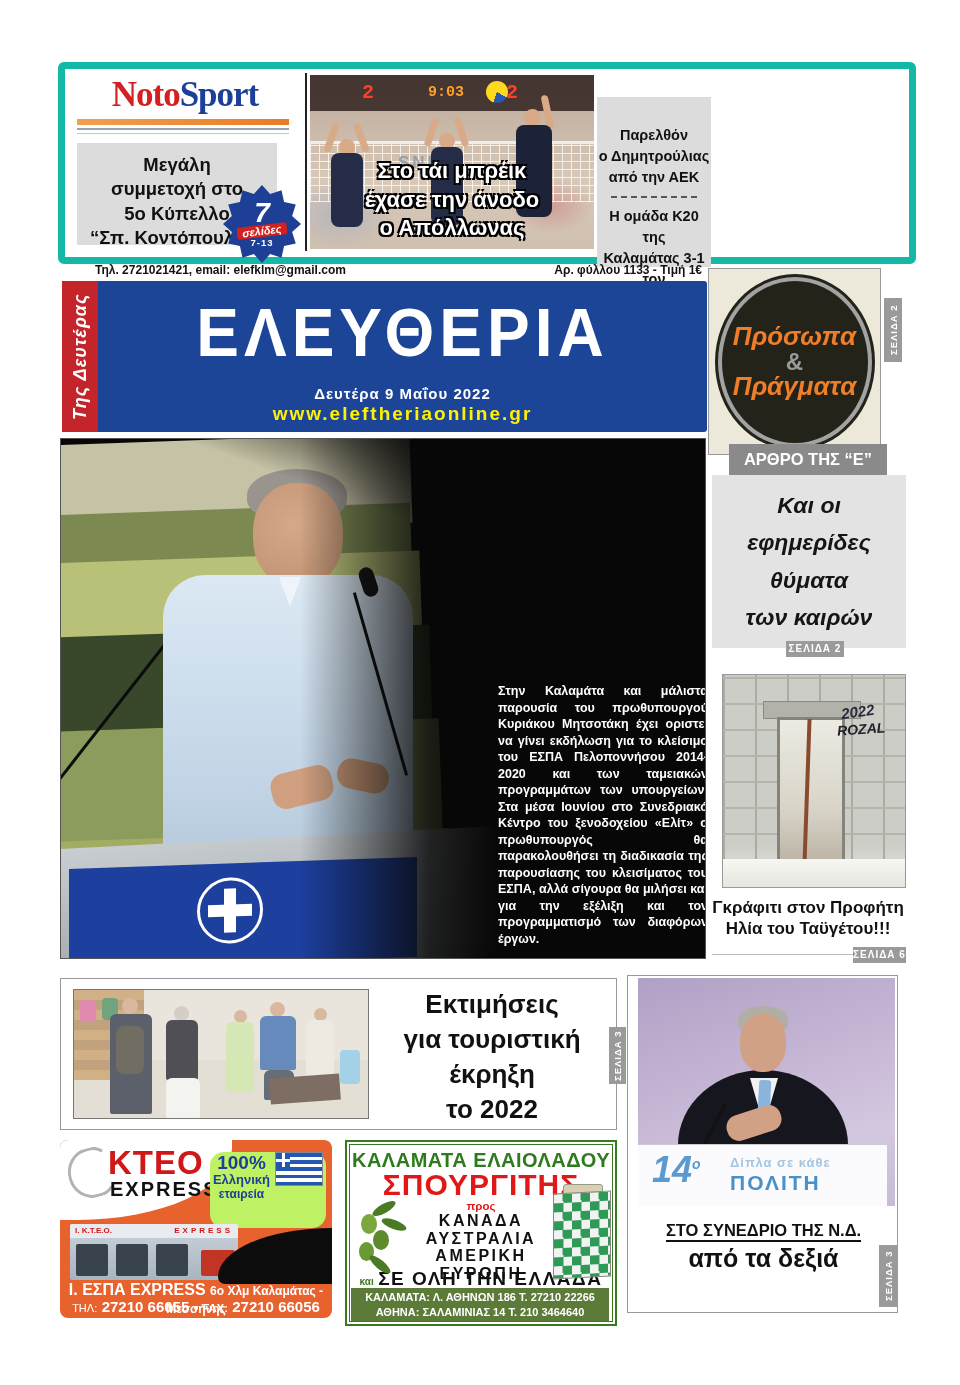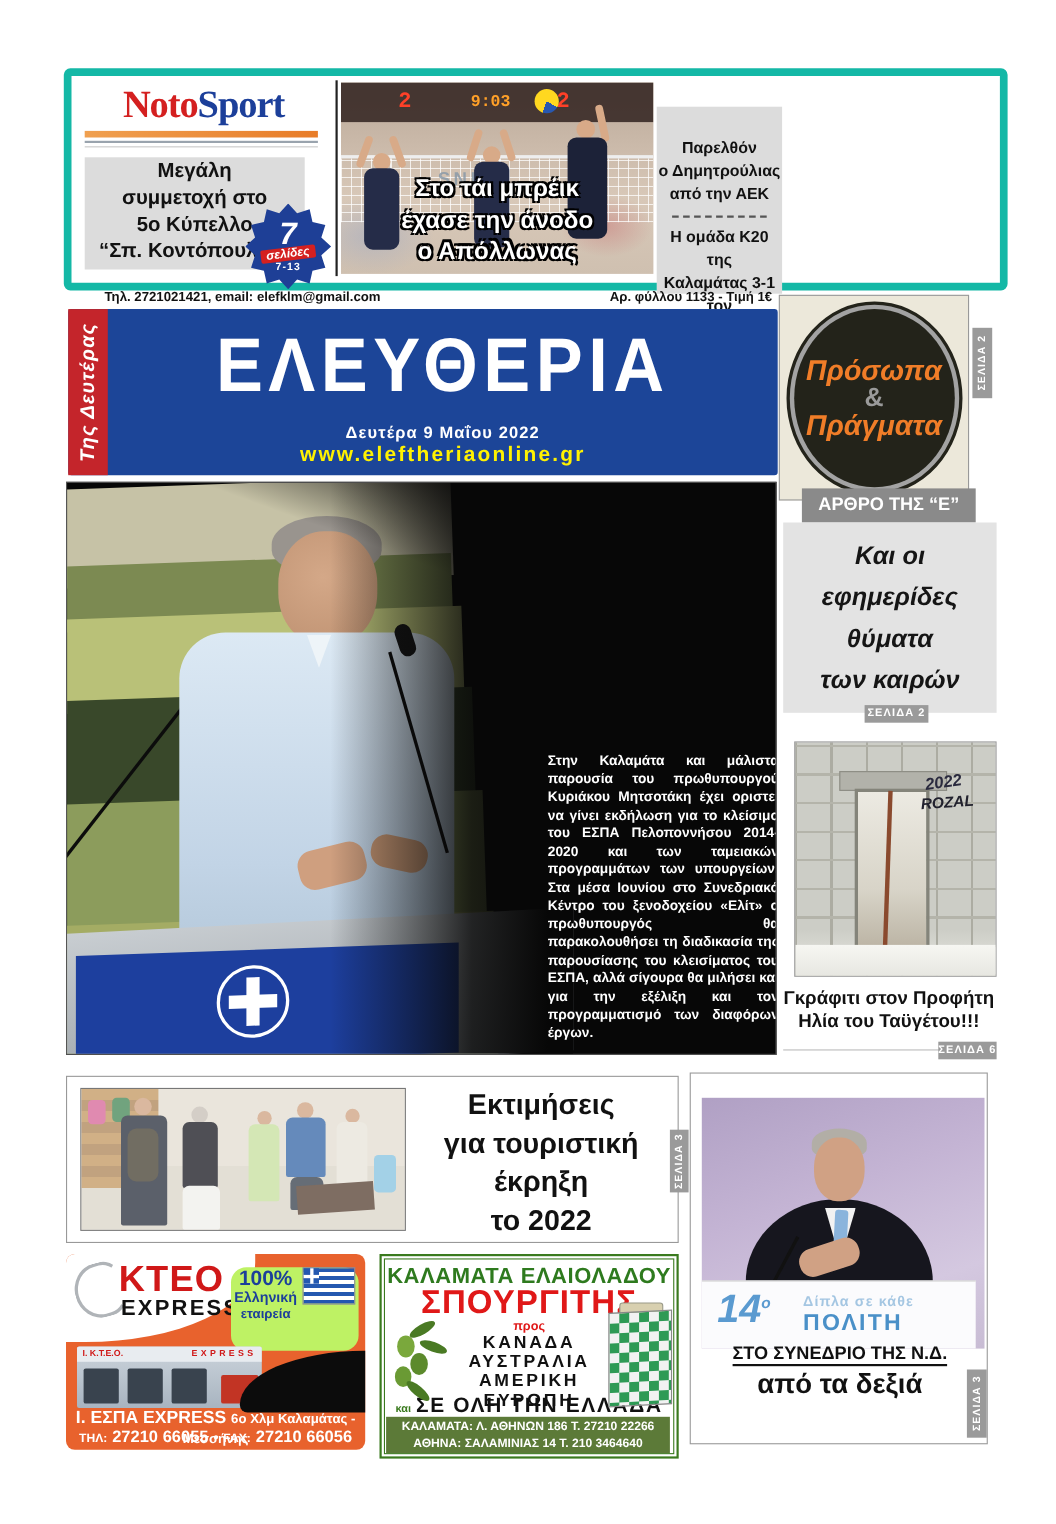--- a/index.html
+++ b/index.html
@@ -4,21 +4,21 @@
 <style>
   html,body{margin:0;padding:0;background:#fff;}
   #page{position:relative;width:960px;height:1385px;background:#fff;font-family:"Liberation Sans",sans-serif;overflow:hidden;}
   .abs{position:absolute;}
   
   #top-strip{left:58px;top:62px;width:844px;height:188px;border:7px solid #14b8a6;border-radius:6px;background:#fff;}
   .ns-logo{left:10px;top:6px;width:220px;text-align:center;font-family:"Liberation Serif",serif;font-weight:700;font-size:35px;letter-spacing:-1px;}
   .ns-bar1{left:12px;top:50px;width:212px;height:6px;background:linear-gradient(90deg,#f0a050,#e87c28);}
   .ns-bar2{left:12px;top:59px;width:212px;height:2px;background:#9aa4ae;}
   .ns-bar3{left:12px;top:64px;width:212px;height:1px;background:#c8c8c8;}
-  .ns-gray{left:12px;top:74px;width:200px;height:102px;background:#dcdcdc;font-weight:800;font-size:18.5px;line-height:1.32;color:#111;text-align:center;padding-top:0;box-sizing:border-box;}
+  .ns-gray{left:12px;top:74px;width:200px;height:102px;background:#dcdcdc;font-weight:800;font-size:18.5px;line-height:1.32;color:#111;text-align:center;padding-top:10px;box-sizing:border-box;}
   .badge{left:158px;top:116px;width:78px;height:78px;background:#1e3f96;color:#fff;z-index:6;display:flex;flex-direction:column;align-items:center;justify-content:center;
     clip-path:polygon(100% 50%,88.6% 60.4%,93.3% 75%,78.3% 78.3%,75% 93.3%,60.4% 88.6%,50% 100%,39.6% 88.6%,25% 93.3%,21.7% 78.3%,6.7% 75%,11.4% 60.4%,0% 50%,11.4% 39.6%,6.7% 25%,21.7% 21.7%,25% 6.7%,39.6% 11.4%,50% 0%,60.4% 11.4%,75% 6.7%,78.3% 21.7%,93.3% 25%,88.6% 39.6%);}
   .badge .b7{font-size:28px;font-weight:900;font-style:italic;line-height:.9;}
   .badge .bsel{font-size:11px;font-weight:800;font-style:italic;background:#d42020;padding:0 5px;transform:rotate(-7deg);border-radius:2px;}
   .badge .bp{font-size:9.5px;font-weight:900;letter-spacing:1px;}
   .vdiv{left:240px;top:4px;width:2px;height:178px;background:#222;}
   
   #vb{left:245px;top:6px;width:284px;height:174px;overflow:hidden;background:
       radial-gradient(60px 40px at 85% 75%,rgba(200,120,120,.5),transparent 70%),
       radial-gradient(80px 50px at 10% 80%,rgba(140,160,200,.4),transparent 70%),
@@ -112,21 +112,21 @@
   .oil-pros{left:0;top:58px;width:100%;text-align:center;font-weight:700;font-size:11.5px;color:#e01818;}
   .oil-dest{left:0;top:70px;width:100%;text-align:center;font-weight:900;font-size:16px;letter-spacing:2.5px;line-height:1.1;color:#111;}
   .oil-greece{left:0;top:126px;width:100%;text-align:center;color:#111;}
   .oil-bar{left:4px;top:146px;width:258px;height:33px;background:#5c7a38;color:#fff;font-weight:800;font-size:11px;line-height:15px;text-align:center;padding-top:2px;box-sizing:border-box;}
   .olive{position:absolute;border-radius:50%;}
   .leaf{position:absolute;width:26px;height:9px;border-radius:50%;background:#4a7a24;}
   .tin{left:206px;top:50px;width:56px;height:84px;background:repeating-conic-gradient(#2e9a55 0% 25%,#f2f2f2 0% 50%) 0 0/18px 18px;border:1px solid #888;transform:skewY(-3deg);}
   .tincap{left:216px;top:42px;width:38px;height:10px;background:#d8d0b0;border:1px solid #998;border-radius:3px;}
   
   #samaras{left:627px;top:975px;width:271px;height:338px;background:#fff;border:1px solid #999;box-sizing:border-box;}
-  #sam-photo{left:10px;top:22px;width:257px;height:228px;overflow:hidden;background:linear-gradient(160deg,#b0a0c4 0%,#c4b4d4 40%,#d4c8e0 75%,#c8bcd4 100%);}
+  #sam-photo{left:10px;top:2px;width:257px;height:228px;overflow:hidden;background:linear-gradient(160deg,#b0a0c4 0%,#c4b4d4 40%,#d4c8e0 75%,#c8bcd4 100%);}
   .sam-suit{left:40px;top:92px;width:170px;height:110px;background:#16161e;border-radius:55% 55% 0 0/75% 75% 0 0;}
   .sam-shirt{left:112px;top:100px;width:28px;height:48px;background:#f2f2f2;clip-path:polygon(0 0,100% 0,50% 100%);}
   .sam-tie{left:120px;top:102px;width:12px;height:52px;background:#8ab4dc;border-radius:3px;transform:rotate(3deg);}
   .sam-head{left:102px;top:36px;width:46px;height:58px;background:#d0a184;border-radius:46%;}
   .sam-hair{left:100px;top:28px;width:50px;height:26px;background:#b2aea6;border-radius:50% 50% 30% 30%;}
   .sam-hand{left:88px;top:132px;width:56px;height:26px;background:#d0a184;border-radius:12px;transform:rotate(-18deg);}
   .sam-mic{left:60px;top:120px;width:3px;height:110px;background:#111;transform:rotate(28deg);}
   .sam-podium{left:0;top:166px;width:249px;height:62px;background:#fbfbfd;border-top:1px solid #ccc;}
   .sam-logo{position:absolute;left:14px;top:4px;color:#5a9ad0;font-weight:900;font-style:italic;font-size:36px;}
   .sam-logo sup{font-size:14px;}
@@ -339,21 +339,21 @@
       <div class="kdoor" style="left:46px"></div>
       <div class="kdoor" style="left:86px"></div>
       <div class="ktruck"></div>
     </div>
     <div class="abs kteo-black"></div>
     <div class="abs kteo-l1">
       <span style="font-weight:900;font-size:16px">Ι. ΕΣΠΑ EXPRESS</span>
       <span style="font-weight:700;font-size:12px">6ο Χλμ Καλαμάτας - Μεσσήνης</span>
     </div>
     <div class="abs kteo-l2">
-      <span style="font-weight:700;font-size:11px">ΤΗΛ:</span>
+      <span style="font-weight:400;font-size:11px">ΤΗΛ:</span>
       <span style="font-weight:900;font-size:15px">27210 66055</span>
       <span style="font-weight:900;font-size:13px">•</span>
       <span style="font-weight:800;font-size:11px">FAX:</span>
       <span style="font-weight:900;font-size:15px">27210 66056</span>
     </div>
   </div>
 
   <div class="abs" id="oil">
     <div class="oil-frame"></div>
     <div class="abs oil-title">ΚΑΛΑΜΑΤΑ ΕΛΑΙΟΛΑΔΟΥ</div>

